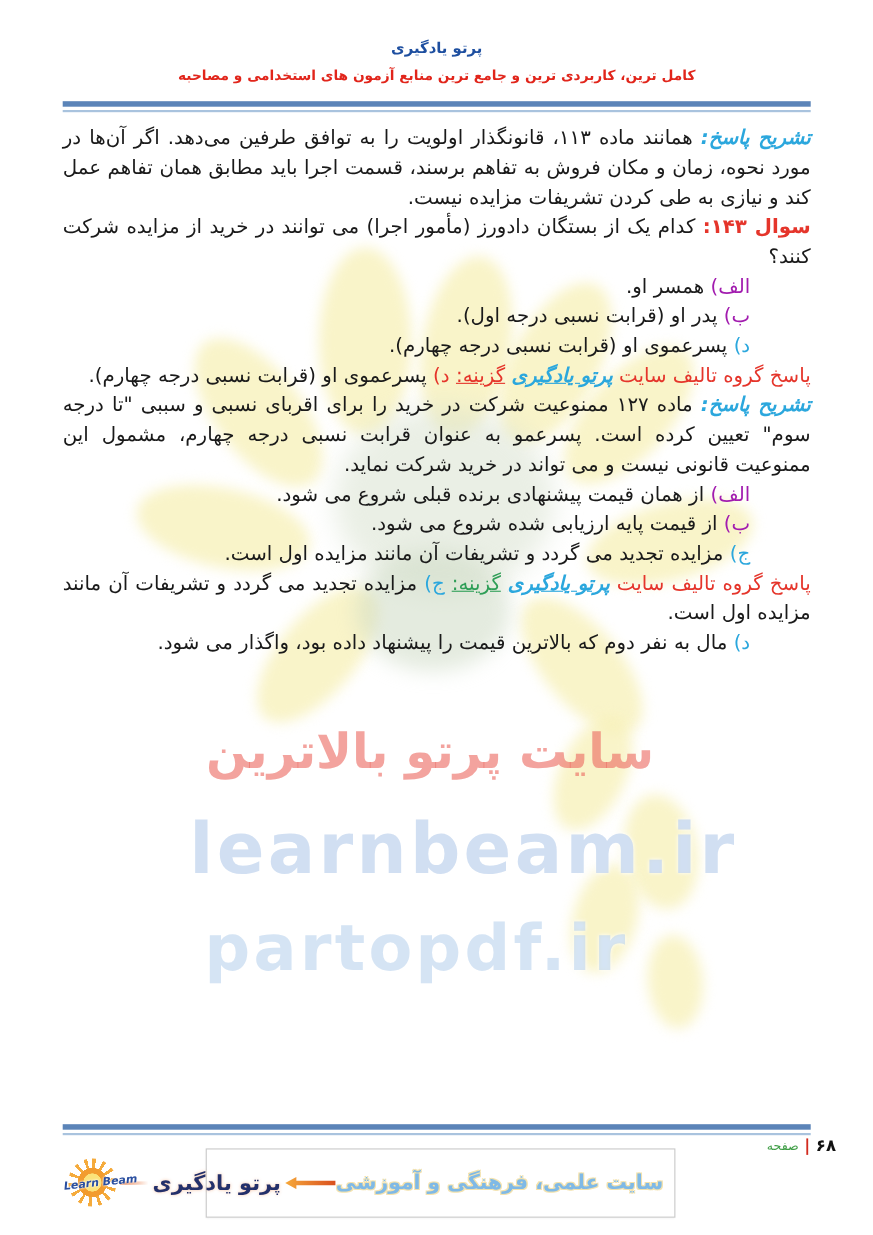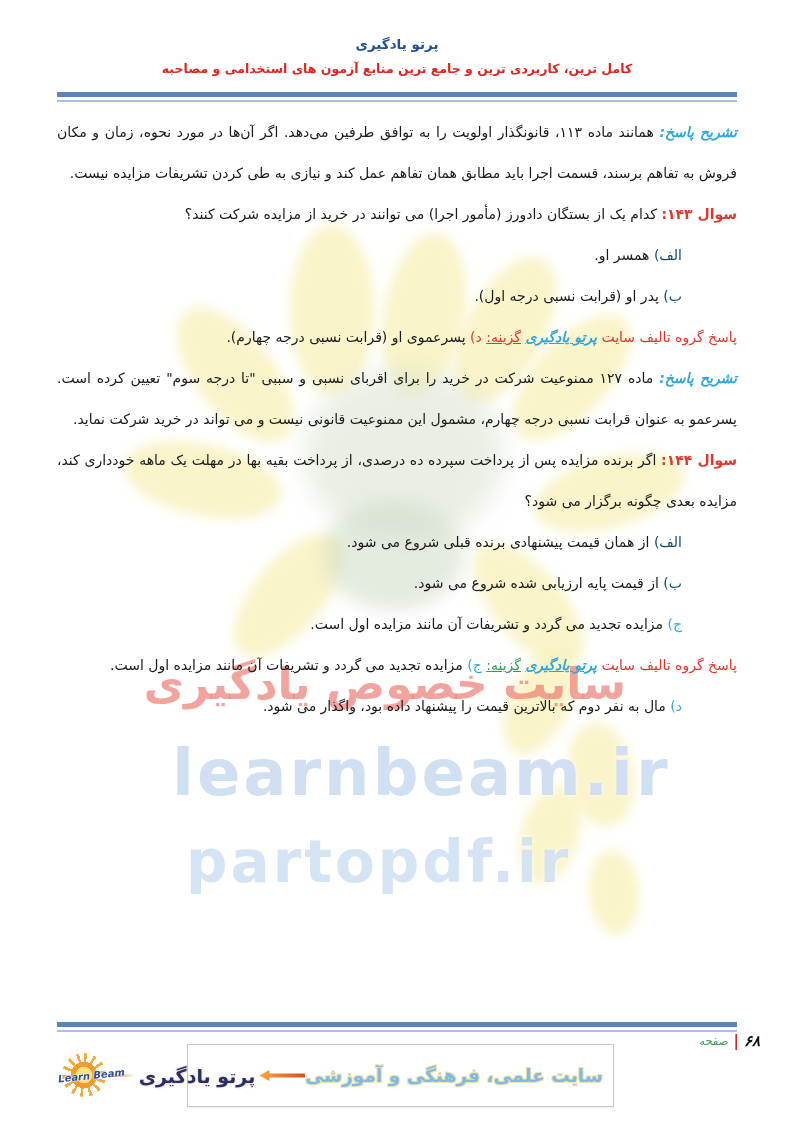--- a/index.html
+++ b/index.html
@@ -30,36 +30,36 @@
   .header .brand{color:#1e4fa0;font-weight:bold;font-size:13.5px;}
   .header .tagline{color:#e1251b;font-weight:bold;font-size:12.5px;margin-top:9px;}
   .sep{position:absolute;left:57px;right:57px;height:3px;background:#fff;
        border-top:5px solid #5b84b8;border-bottom:2px solid #a9c3de;z-index:3;}
   .sep-top{top:92px;}
   .sep-bottom{top:1022px;}
 
   
   .content{position:absolute;top:112px;left:57px;right:57px;z-index:2;
            direction:rtl;text-align:justify;color:#1a1a1a;
-           font-size:14px;line-height:41px;}
+           font-size:18px;line-height:27px;}
   .para{margin:0;}
   .indent{margin-right:55px;text-align:right;}
   .script-label{color:#2ba7dd;font-weight:bold;font-style:italic;}
   .q-label{color:#e5352b;font-weight:bold;}
   .red{color:#e5352b;}
-  .green{color:#0c4a6e;}
+  .green{color:#a21caf;}
   .blue{color:#2ba7dd;}
   .answer-green{color:#2f9e57;}
   .brand-script{color:#2ba7dd;font-weight:bold;font-style:italic;}
   .underline{text-decoration:underline;}
 
   
   .footer-pagenum{position:absolute;top:1032px;right:34px;z-index:3;direction:rtl;
                   display:flex;align-items:center;gap:5px;}
-  .footer-pagenum .num{font-weight:bold;font-size:15px;color:#111;font-style:italic;}
+  .footer-pagenum .num{font-weight:bold;font-size:15px;color:#111;}
   .footer-pagenum .bar{color:#d22b1f;font-weight:bold;font-size:15px;}
   .footer-pagenum .word{color:#3f9e46;font-size:11.5px;margin-left:22px;}
 
   .banner{position:absolute;top:1044px;left:187px;width:427px;height:63px;z-index:3;
           background:#fff;border:1px solid #c9c9c9;box-shadow:0 1px 2px rgba(0,0,0,0.08);
           display:flex;align-items:center;justify-content:space-between;
           padding:0 10px;box-sizing:border-box;direction:rtl;}
   .banner .tagline{color:#7fb9e6;font-weight:bold;font-size:18.5px;white-space:nowrap;
           text-shadow:-1px -1px 0 #f3e2ae,1px -1px 0 #f3e2ae,-1px 1px 0 #f3e2ae,1px 1px 0 #f3e2ae;text-align:right;}
   .banner .brand-wrap{position:relative;display:flex;align-items:center;}
@@ -94,21 +94,21 @@
     <div class="petal" style="top:415px;right:150px;width:70px;height:155px;transform:rotate(75deg);"></div>
     <div class="petal" style="top:520px;right:470px;width:70px;height:150px;transform:rotate(-140deg);"></div>
     <div class="petal" style="top:530px;right:230px;width:70px;height:150px;transform:rotate(140deg);"></div>
     <div class="center-blob" style="top:370px;right:290px;width:200px;height:170px;"></div>
     <div class="leaf" style="top:500px;right:330px;width:140px;height:110px;"></div>
     <div class="petal" style="top:648px;right:225px;width:60px;height:110px;transform:rotate(25deg);"></div>
     <div class="petal" style="top:722px;right:160px;width:66px;height:105px;transform:rotate(-10deg);"></div>
     <div class="petal" style="top:785px;right:215px;width:58px;height:100px;transform:rotate(15deg);"></div>
     <div class="petal" style="top:850px;right:155px;width:50px;height:85px;transform:rotate(-5deg);"></div>
 
-    <div class="wm-red">سایت خصوص یادگیری</div>
+    <div class="wm-red">سایت پرتو بالاترین</div>
     <div class="wm-blue1">learnbeam.ir</div>
     <div class="wm-blue2">partopdf.ir</div>
   </div>
 
   <div class="header">
     <div class="brand">پرتو یادگیری</div>
     <div class="tagline">کامل ترین، کاربردی ترین و جامع ترین منابع آزمون های استخدامی و مصاحبه</div>
   </div>
   <div class="sep sep-top"></div>
 
@@ -117,32 +117,32 @@
     <p class="para"><span class="script-label">تشریح پاسخ:</span>
       <span>همانند ماده ۱۱۳، قانونگذار اولویت را به توافق طرفین می‌دهد. اگر آن‌ها در مورد نحوه، زمان و مکان فروش به تفاهم برسند، قسمت اجرا باید مطابق همان تفاهم عمل کند و نیازی به طی کردن تشریفات مزایده نیست.</span></p>
 
     <p class="para"><span class="q-label">سوال ۱۴۳:</span>
       <span>کدام یک از بستگان دادورز (مأمور اجرا) می توانند در خرید از مزایده شرکت کنند؟</span></p>
 
     <p class="para indent"><span class="green">الف)</span>
       <span>همسر او.</span></p>
     <p class="para indent"><span class="green">ب)</span>
       <span>پدر او (قرابت نسبی درجه اول).</span></p>
+    <p class="para indent"><span class="blue">د)</span>
+      <span>پسرعموی او (قرابت نسبی درجه چهارم).</span></p>
 
     <p class="para"><span class="red">پاسخ گروه تالیف سایت</span>
       <span class="brand-script underline">پرتو یادگیری</span>
       <span class="red underline">گزینه:</span>
       <span class="red">د)</span>
       <span>پسرعموی او (قرابت نسبی درجه چهارم).</span></p>
 
     <p class="para"><span class="script-label">تشریح پاسخ:</span>
       <span>ماده ۱۲۷ ممنوعیت شرکت در خرید را برای اقربای نسبی و سببی "تا درجه سوم" تعیین کرده است. پسرعمو به عنوان قرابت نسبی درجه چهارم، مشمول این ممنوعیت قانونی نیست و می تواند در خرید شرکت نماید.</span></p>
 
-    <p class="para"><span class="q-label">سوال ۱۴۴:</span>
-      <span>اگر برنده مزایده پس از پرداخت سپرده ده درصدی، از پرداخت بقیه بها در مهلت یک ماهه خودداری کند، مزایده بعدی چگونه برگزار می شود؟</span></p>
 
     <p class="para indent"><span class="green">الف)</span>
       <span>از همان قیمت پیشنهادی برنده قبلی شروع می شود.</span></p>
     <p class="para indent"><span class="green">ب)</span>
       <span>از قیمت پایه ارزیابی شده شروع می شود.</span></p>
     <p class="para indent"><span class="blue">ج)</span>
       <span>مزایده تجدید می گردد و تشریفات آن مانند مزایده اول است.</span></p>
     <p class="para"><span class="red">پاسخ گروه تالیف سایت</span>
       <span class="brand-script underline">پرتو یادگیری</span>
       <span class="answer-green underline">گزینه:</span>

